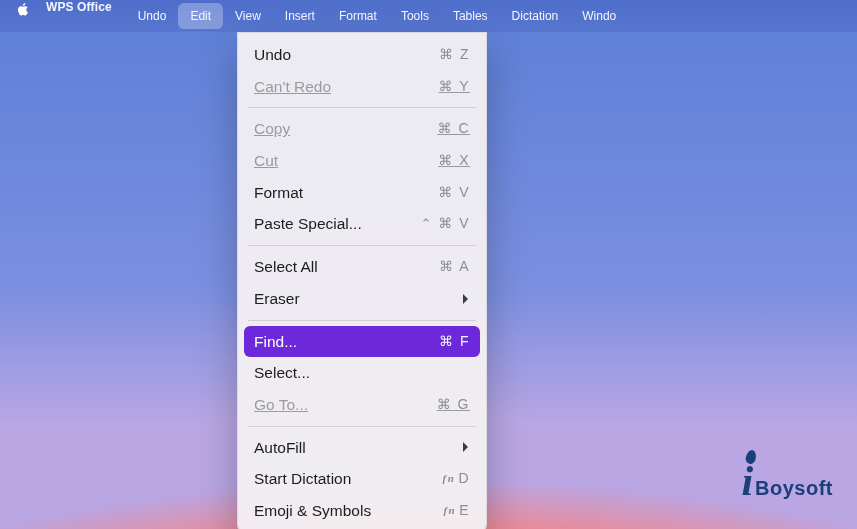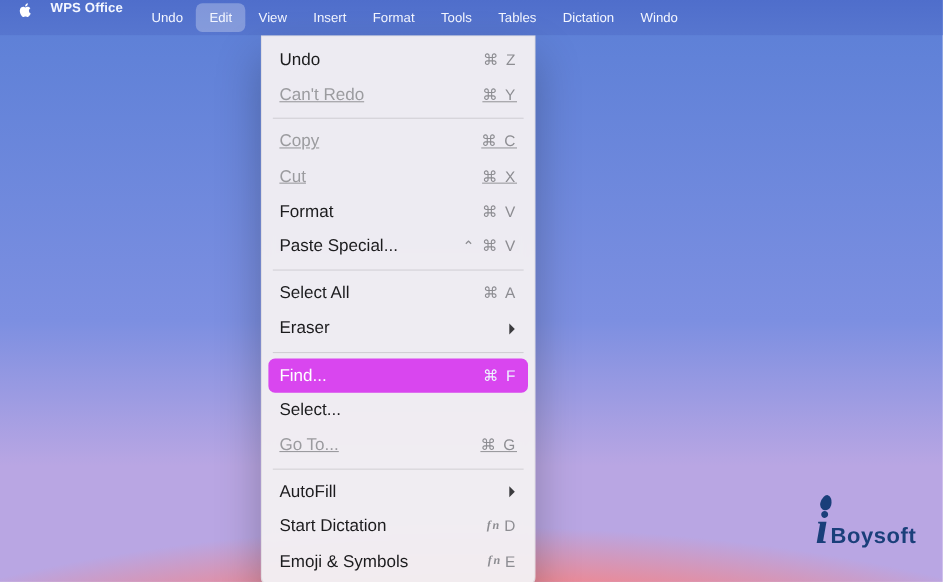--- a/index.html
+++ b/index.html
@@ -40,21 +40,21 @@
   }
   .item {
     display: flex; align-items: center; justify-content: space-between;
     padding: 5px 10px;
     border-radius: 6px;
     color: #1c1c1e;
     cursor: default;
     line-height: 1.4;
   }
   .item.disabled { color: #9b9b9f; text-decoration: underline; }
-  .item.highlight { background: #d946ef; color: #fff; gap: 20px; }
+  .item.highlight { background: #6d28d9; color: #fff; gap: 20px; }
   .sep { height: 1px; background: rgba(0,0,0,.12); margin: 5px 4px; }
   .shortcut { font-size: 14px; letter-spacing: 1.5px; color: #8d8d92; display: flex; align-items: center; gap: 0; }
   .item.highlight .shortcut { color: #eef4ff; }
   .fn { font-size: 11px; font-style: italic; font-family: Georgia, serif; margin-right: 3px; color: #8d8d92; font-weight: bold; }
   .chev { width: 8px; height: 12px; fill: #3b3b3e; }
   .ctrl { font-size: 13px; }
 
   .watermark {
     position: absolute; right: 24px; bottom: 24px;
     display: flex; align-items: baseline;

